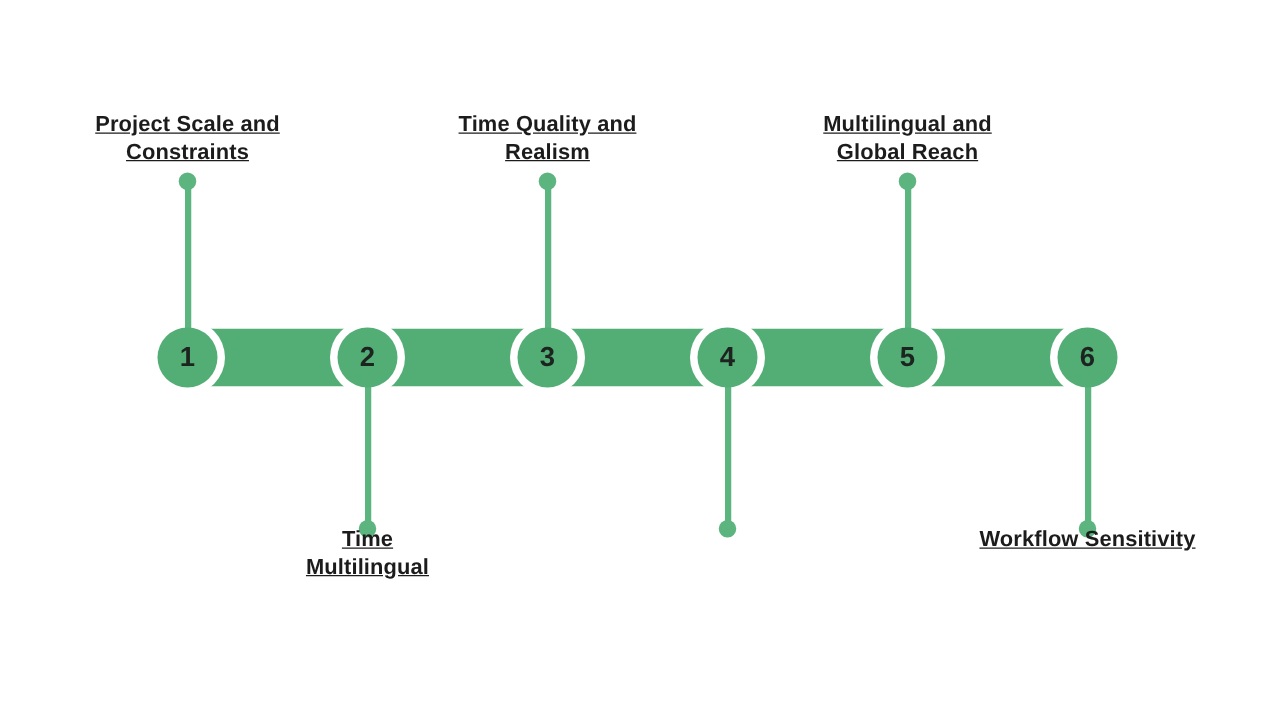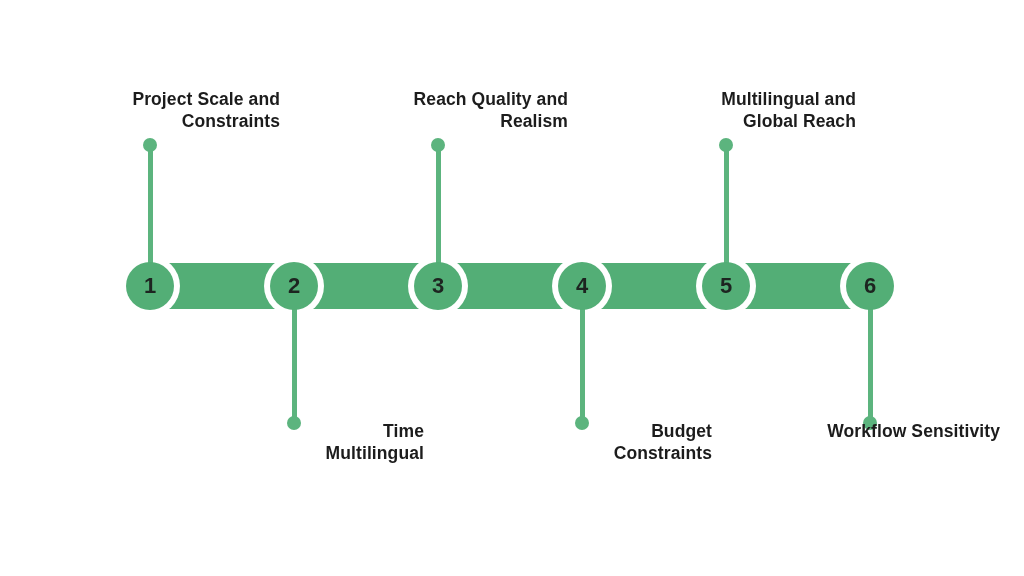--- a/index.html
+++ b/index.html
@@ -62,27 +62,28 @@
     background: var(--stem-color, #5cb47e);
     z-index: 3;
   }
   .item.top .stem  { top: 145px; height: 118px; }
   .item.top .dot   { top: 138px; }
   .item.bottom .stem { top: 309px; height: 114px; }
   .item.bottom .dot  { top: 416px; }
   .label {
     left: calc(var(--x) - 130px);
     width: 260px;
-    text-align: right;
+    text-align: center;
     font-size: 17.5px;
     line-height: 22px;
     font-weight: 700;
     color: var(--label-color, #1c1c1c);
     z-index: 5;
     letter-spacing: 0.1px;
+    text-decoration: underline;
   }
   .item.top .label    { top: 88px; }
   .item.bottom .label { top: 420px; }
 </style>
 </head>
 <body>
 
 <div class="canvas">
 
   <div class="bar"></div>
@@ -108,36 +109,32 @@
     <div class="dot"></div>
     <div class="stem"></div>
     <div class="halo"></div>
     <div class="node">
       <span>2</span>
     </div>
   </div>
 
   <div class="item top" style="--x:438px">
     <div class="label">
-      <div>Reach Quality and</div>
+      <div>Time Quality and</div>
       <div>Realism</div>
     </div>
     <div class="dot"></div>
     <div class="stem"></div>
     <div class="halo"></div>
     <div class="node">
       <span>3</span>
     </div>
   </div>
 
   <div class="item bottom" style="--x:582px">
-    <div class="label">
-      <div>Budget</div>
-      <div>Constraints</div>
-    </div>
     <div class="dot"></div>
     <div class="stem"></div>
     <div class="halo"></div>
     <div class="node">
       <span>4</span>
     </div>
   </div>
 
   <div class="item top" style="--x:726px">
     <div class="label">

